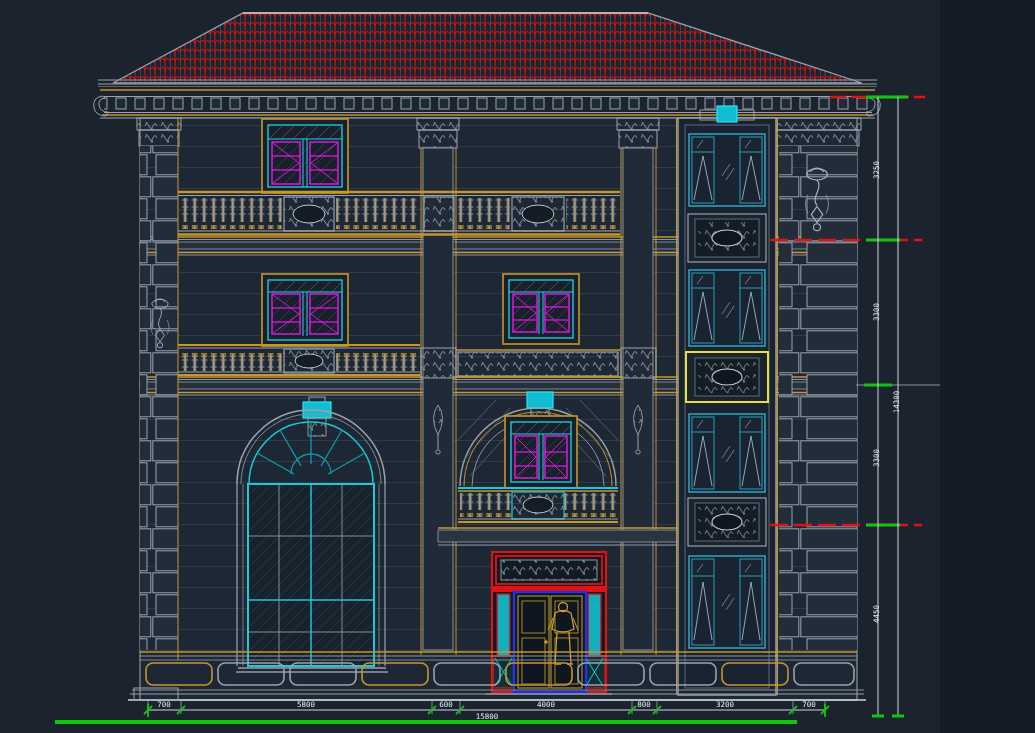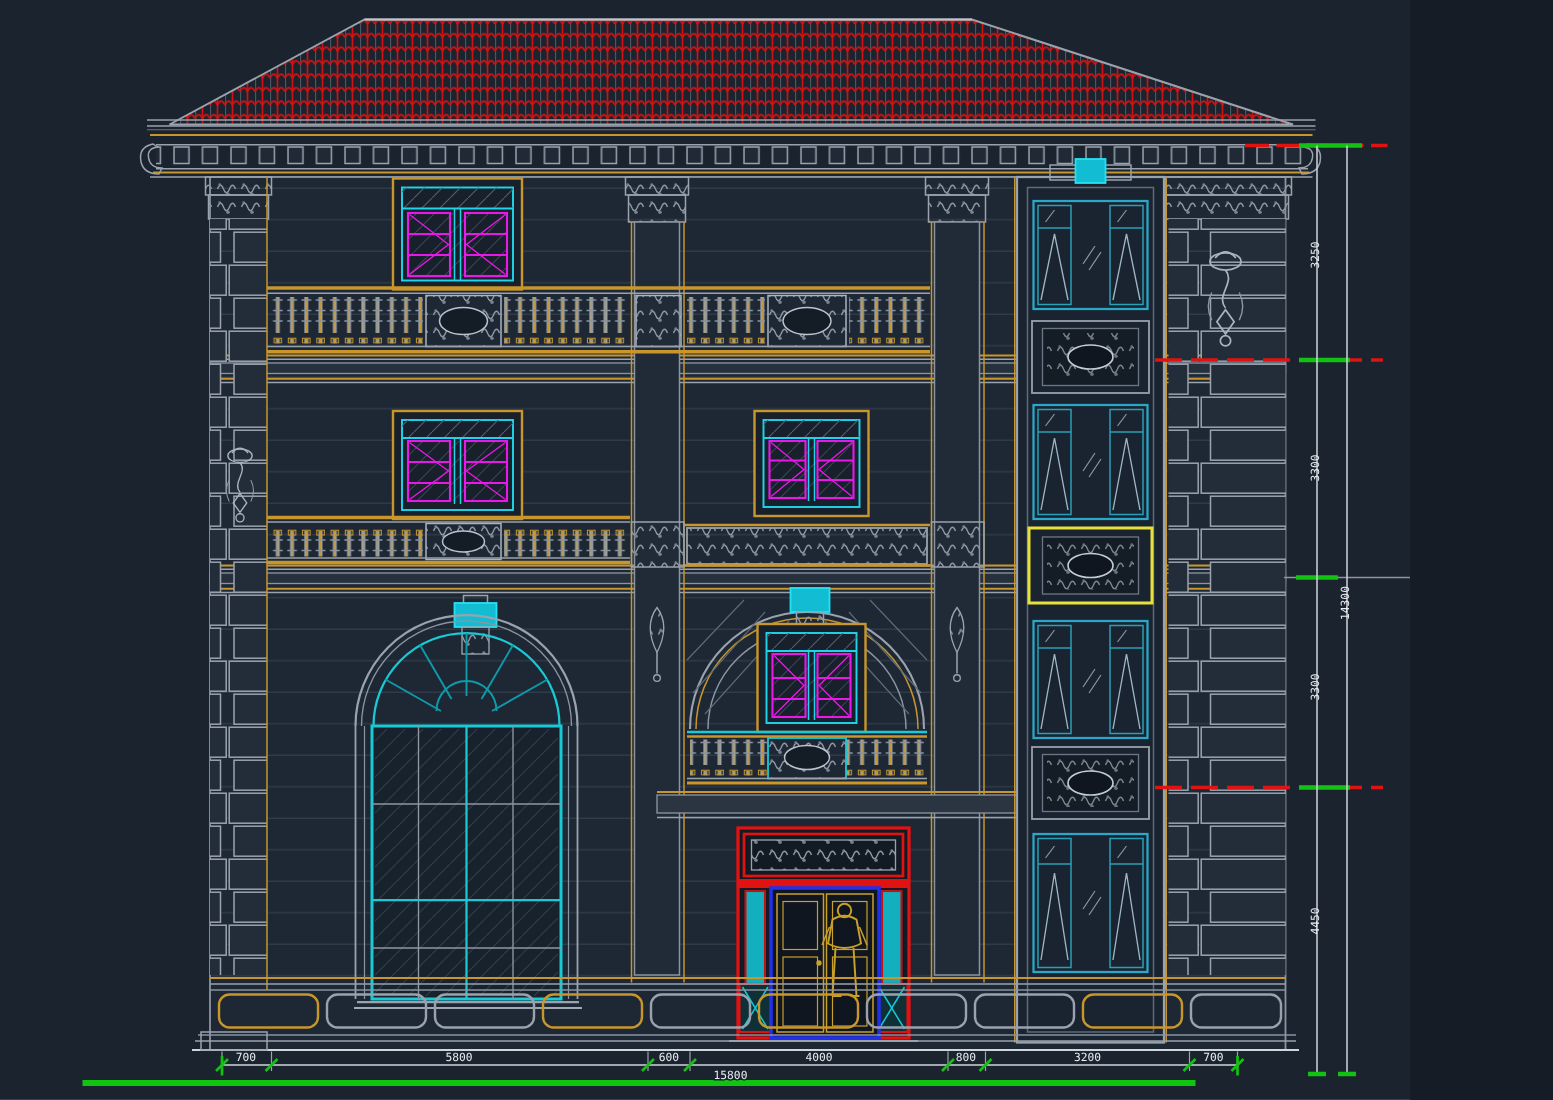--- a/index.html
+++ b/index.html
@@ -1,16 +1,16 @@
 <!DOCTYPE html>
 <html><head>
 <meta charset="utf-8">
 <style>
   html,body{margin:0;padding:0;background:#151c26;}
-  .canvas{width:940px;height:733px;overflow:hidden;position:relative;background:#fca5a5;}
+  .canvas{width:940px;height:733px;overflow:hidden;position:relative;background:#1d4ed8;}
   svg{display:block;}
   .dim{font:7.5px "DejaVu Sans Mono", monospace;fill:#e7ecf1;}
   .dim-halo{stroke:#1b232e;stroke-width:2px;paint-order:stroke;}
 </style>
 </head>
 <body>
 
 <div class="canvas">
 <svg width="1035" height="733" viewBox="0 0 1035 733">
 <defs>

